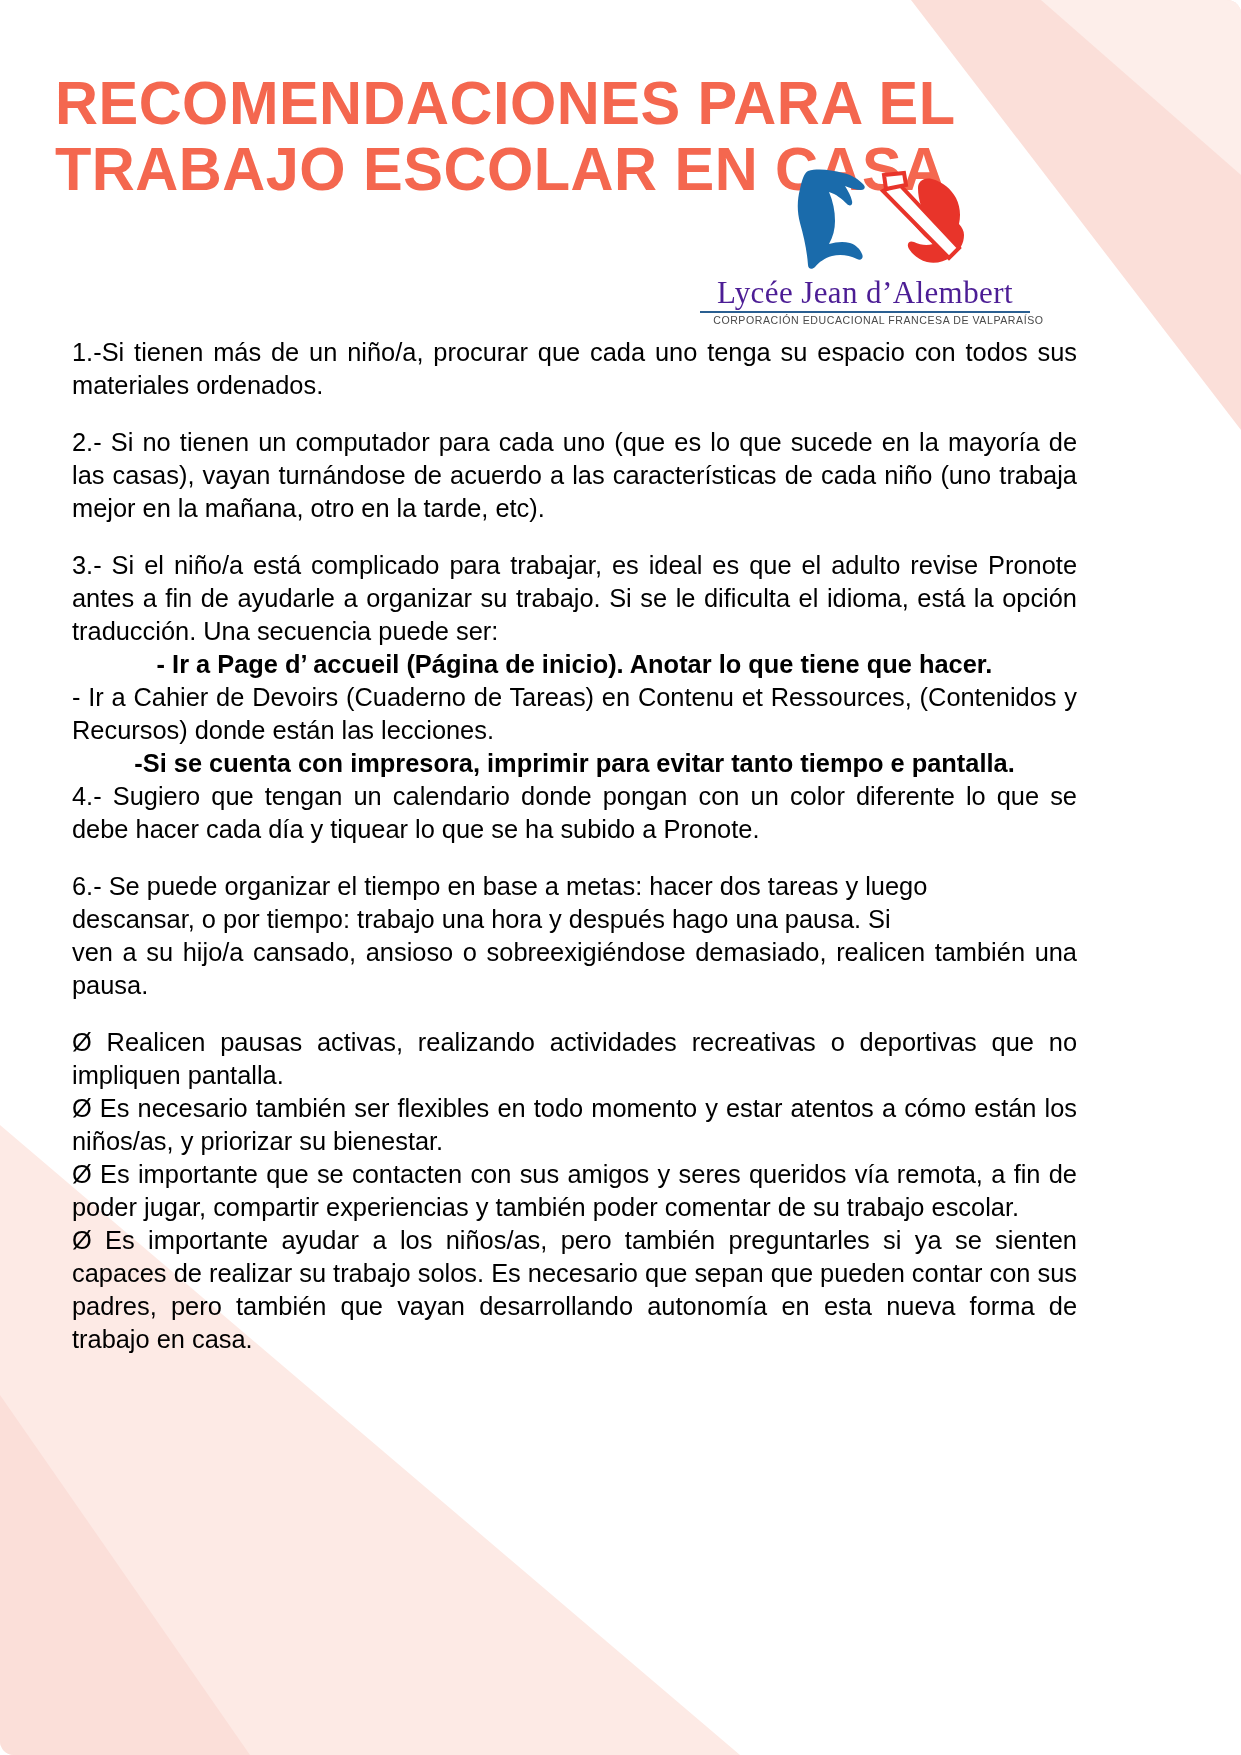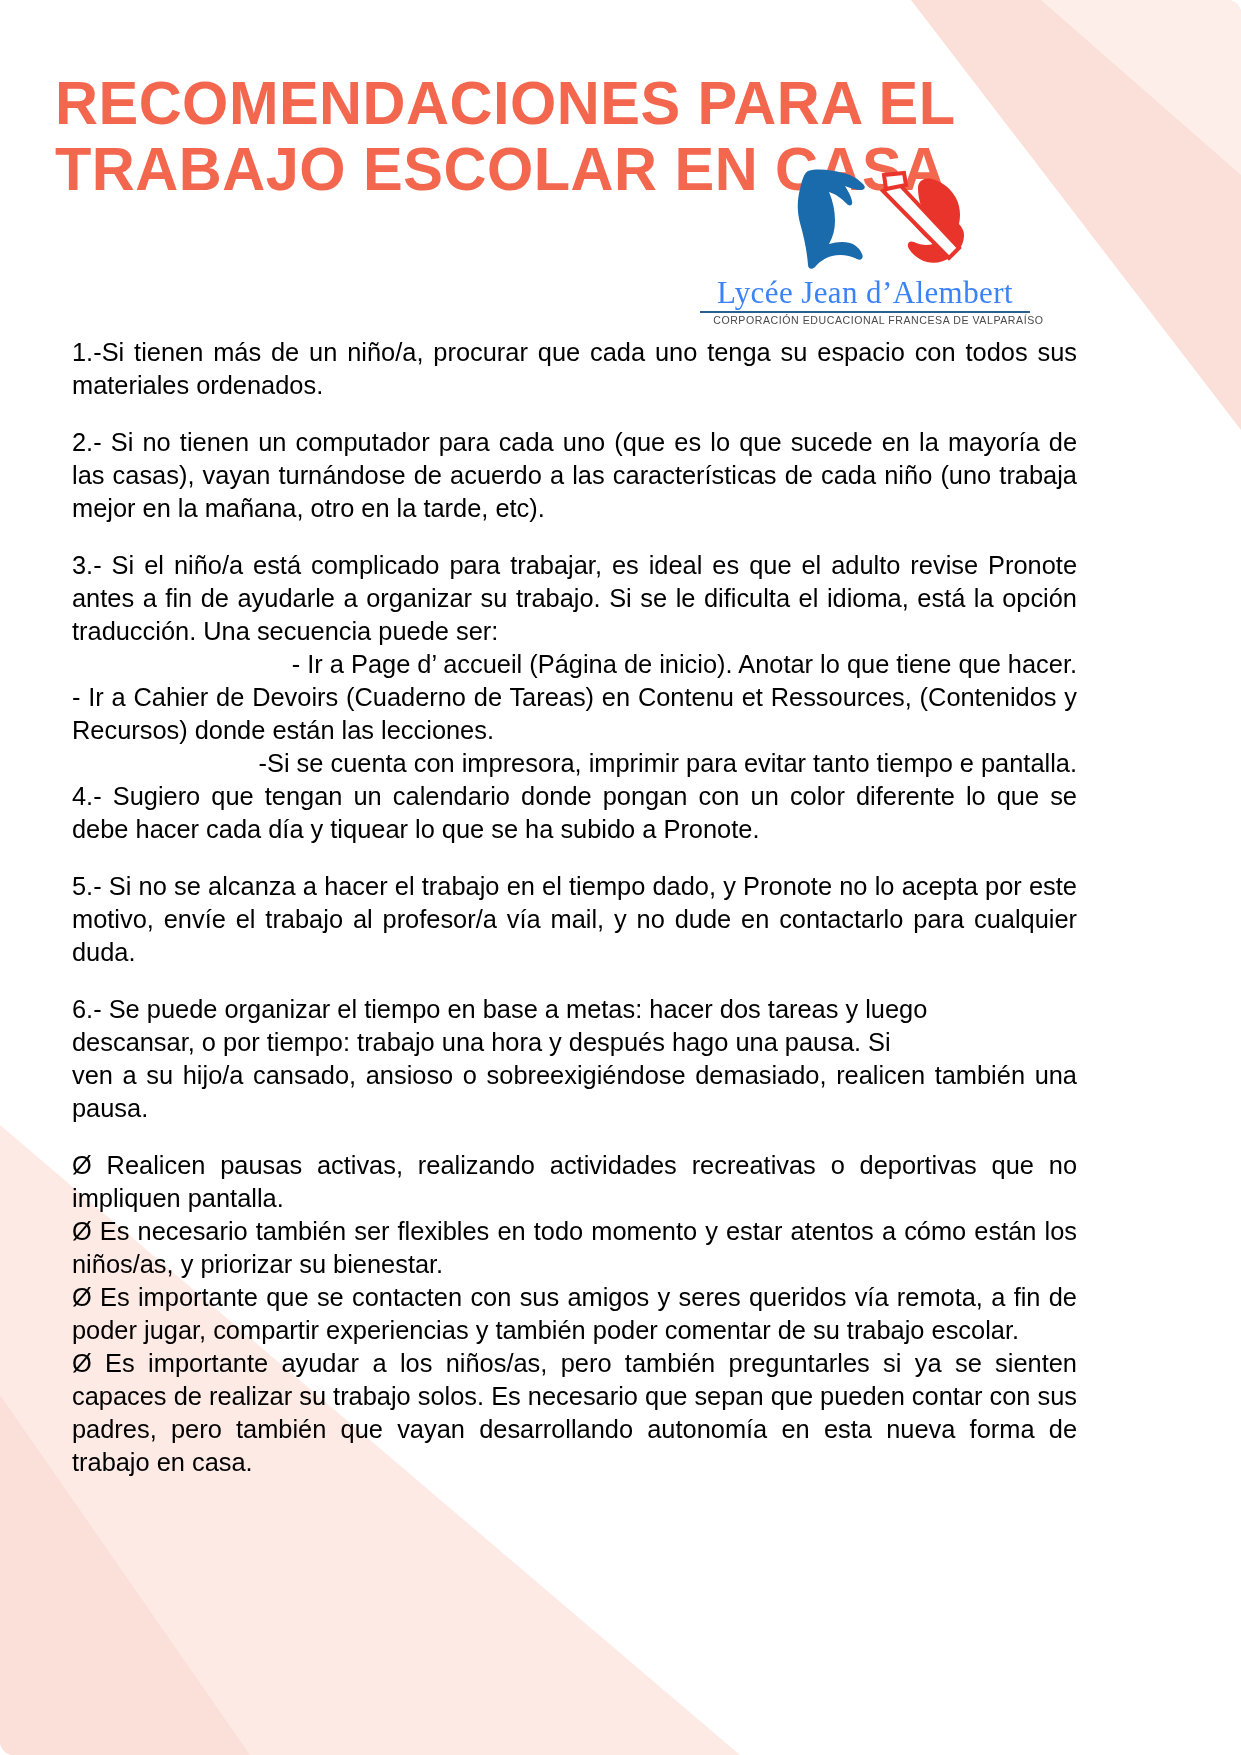--- a/index.html
+++ b/index.html
@@ -96,21 +96,21 @@
     width: 330px;
     text-align: center;
   }
   .logo-mark {
     width: 330px;
     height: 110px;
     display: block;
   }
   .logo-name {
     font-family: "Liberation Serif", serif;
-    color: #3b82f6;
+    color: #4c1d95;
     font-size: 31px;
     line-height: 1.05;
     letter-spacing: 0.4px;
     margin-top: 2px;
     white-space: nowrap;
   }
   .logo-rule {
     height: 2px;
     background: #2a5f91;
     margin: 1px 0 1px 0;
@@ -145,21 +145,22 @@
     white-space: pre-wrap;
   }
   .para.tight {
     margin-bottom: 0;
   }
   .para.last-line,
   .para:last-child {
     margin-bottom: 0;
   }
   .para.nojust {
-    text-align: right;
+    text-align: center;
+    font-weight: bold;
   }
 </style>
 </head>
 <body>
 
 <div class="page">
 
   <div class="deco-top-right"></div>
   <div class="deco-top-right-2"></div>
   <div class="deco-bottom-left"></div>
@@ -196,21 +197,20 @@
     </div>
 
     <div class="body-text" id="body-text">
         <p class="para">1.-Si tienen más de un niño/a, procurar que cada uno tenga su espacio con todos sus materiales ordenados.</p>
         <p class="para">2.- Si no tienen un computador para cada uno (que es lo que sucede en la mayoría de las casas), vayan turnándose de acuerdo a las características de cada niño (uno trabaja mejor en la mañana, otro en la tarde, etc).</p>
         <p class="para tight">3.- Si el niño/a está complicado para trabajar, es ideal es que el adulto revise Pronote antes a fin de ayudarle a organizar su trabajo. Si se le dificulta el idioma, está la opción traducción. Una secuencia puede ser:</p>
         <p class="para nojust tight">- Ir a Page d’ accueil (Página de inicio). Anotar lo que tiene que hacer.</p>
         <p class="para tight">- Ir a Cahier de Devoirs (Cuaderno de Tareas) en Contenu et Ressources, (Contenidos y Recursos) donde están las lecciones.</p>
         <p class="para nojust tight">-Si se cuenta con impresora, imprimir para evitar tanto tiempo e pantalla.</p>
         <p class="para">4.- Sugiero que tengan un calendario donde pongan con un color diferente lo que se debe hacer cada día y tiquear lo que se ha subido a Pronote.</p>
-        <p class="para">5.- Si no se alcanza a hacer el trabajo en el tiempo dado, y Pronote no lo acepta por este motivo, envíe el trabajo al profesor/a vía mail, y no dude en contactarlo para cualquier duda.</p>
         <p class="para">6.- Se puede organizar el tiempo en base a metas: hacer dos tareas y luego
 descansar, o por tiempo: trabajo una hora y después hago una pausa. Si
 ven a su hijo/a cansado, ansioso o sobreexigiéndose demasiado, realicen también una pausa.</p>
         <p class="para tight">Ø Realicen pausas activas, realizando actividades recreativas o deportivas que no impliquen pantalla.</p>
         <p class="para tight">Ø Es necesario también ser flexibles en todo momento y estar atentos a cómo están los niños/as, y priorizar su bienestar.</p>
         <p class="para tight">Ø Es importante que se contacten con sus amigos y seres queridos vía remota, a fin de poder jugar, compartir experiencias y también poder comentar de su trabajo escolar.</p>
         <p class="para">Ø Es importante ayudar a los niños/as, pero también preguntarles si ya se sienten capaces de realizar su trabajo solos. Es necesario que sepan que pueden contar con sus padres, pero también que vayan desarrollando autonomía en esta nueva forma de trabajo en casa.</p>
       </div>
 
   </div>

